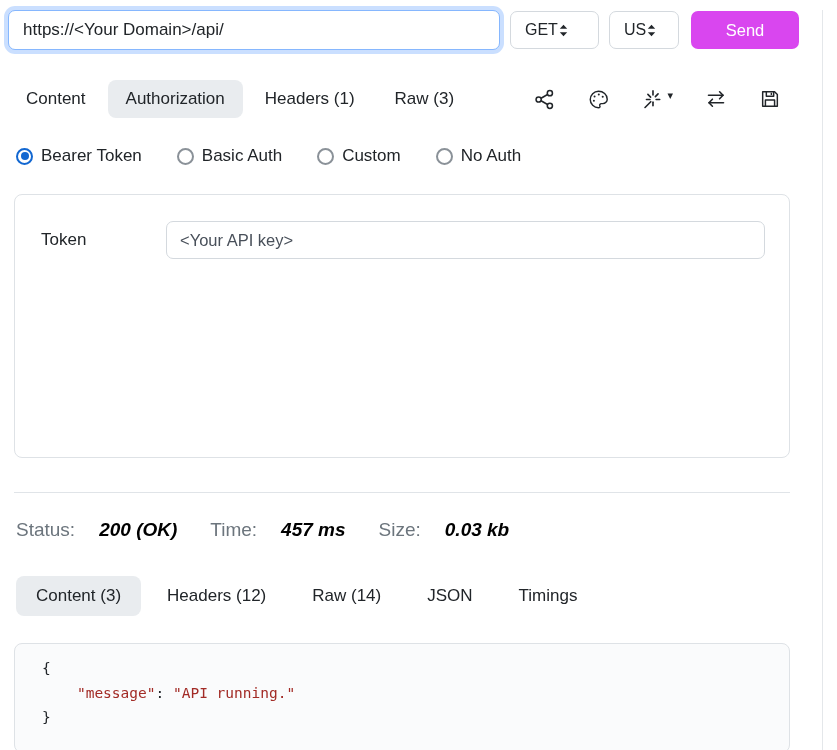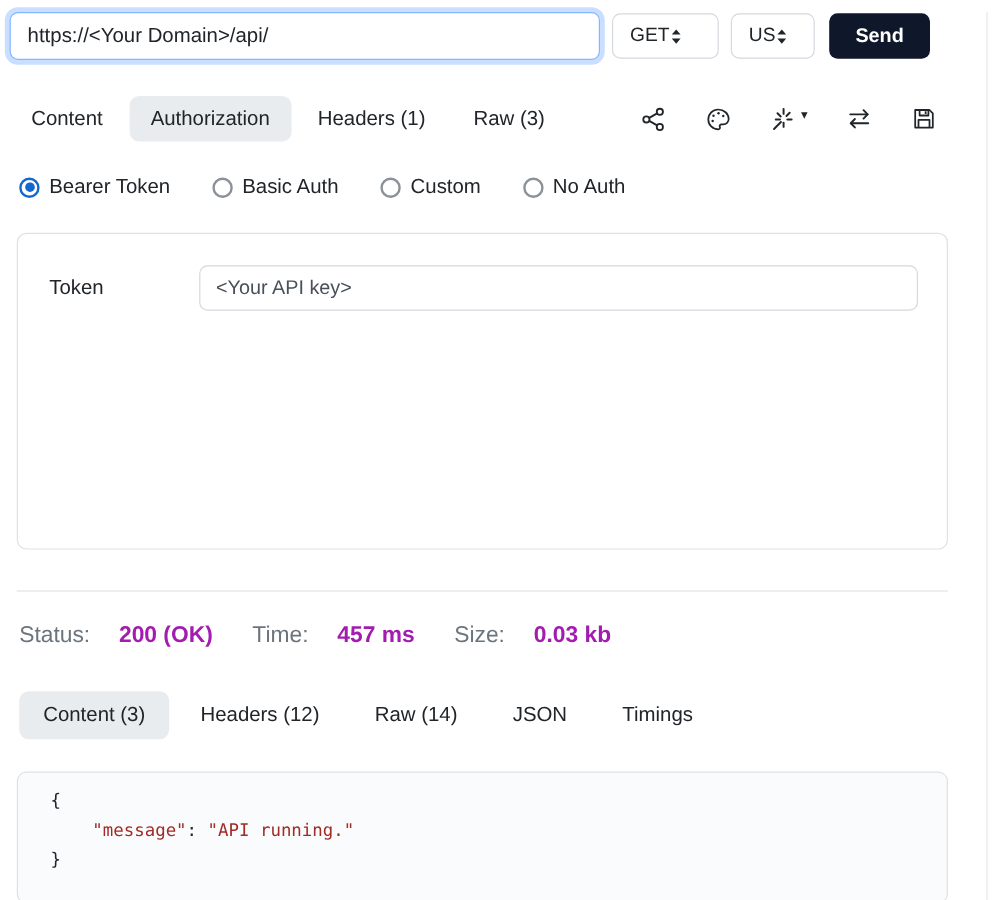--- a/index.html
+++ b/index.html
@@ -11,22 +11,22 @@
   
   .request-bar { display:flex; align-items:center; margin:10px 0 0 8px; }
   .url-input { width:492px; height:40px; border:1px solid #86b7fe; border-radius:7px;
     box-shadow:0 0 0 4px rgba(13,110,253,.22); outline:none; padding:0 14px;
     font-family:"Liberation Sans", sans-serif; font-size:17px; color:#212529; }
   .select-box { display:flex; align-items:center; justify-content:flex-start;
     height:38px; border:1px solid #d4d9de; border-radius:7px; background:#fff;
     padding:0 10px 0 14px; font-size:16px; color:#212529; cursor:pointer; }
   .select-get { width:89px; margin-left:10px; }
   .select-region { width:70px; margin-left:10px; }
-  .send-btn { width:84px; height:38px; margin-left:12px; border:none; border-radius:7px;
-    background:#0f172a; color:#fff; font-size:16.5px; font-family:"Liberation Sans", sans-serif; cursor:pointer;font-weight:bold; }
+  .send-btn { width:108px; height:38px; margin-left:12px; border:none; border-radius:7px;
+    background:#d946ef; color:#fff; font-size:16.5px; font-family:"Liberation Sans", sans-serif; cursor:pointer; }
 
   
   .tabs-row { display:flex; margin:30px 0 0 8px; }
   .tab { padding:9px 18px; font-size:17px; color:#212529; border-radius:8px; cursor:pointer; white-space:nowrap; }
   .tab.active { background:#e9ecef; }
   .tab + .tab { margin-left:4px; }
   .icon-row { display:flex; align-items:center; margin-left:auto; margin-right:56px; gap:31px; }
   .icon-btn { display:flex; align-items:flex-start; cursor:pointer; color:#212529; }
   .caret-down { font-size:11px; margin:1px 0 0 3px; color:#212529; }
 
@@ -49,21 +49,21 @@
     padding:0 13px; font-family:"Liberation Sans", sans-serif; font-size:16.5px; color:#49505a; outline:none; }
   .helper-text { margin:22px 0 0 125px; width:586px; font-size:14.6px; line-height:25px; color:#25292e; }
 
   .section-divider { margin:34px 0 0 14px; width:776px; border:none; border-top:1px solid #e0e4e8; }
 
   
   .status-row { display:flex; align-items:baseline; margin:26px 0 0 16px; font-size:19px; }
   .status-group { display:flex; align-items:baseline; gap:24px; }
   .status-group + .status-group { margin-left:33px; }
   .stat-label { color:#6c757d; }
-  .stat-value { color:#a21caf; font-weight:700; }
+  .stat-value { color:#000000; font-weight:700;font-style:italic; }
 
   
   .resp-tabs { display:flex; align-items:center; margin:35px 0 0 16px; }
   .resp-tabs .tab { padding:10px 20px; }
   .resp-tabs .tab + .tab { margin-left:6px; }
 
   
   .code-block { margin:27px 0 0 14px; width:776px; height:110px;
     background:#fafbfc; border:1px solid #dee2e6; border-radius:8px;
     padding:12px 0 0 27px; overflow:hidden; }

